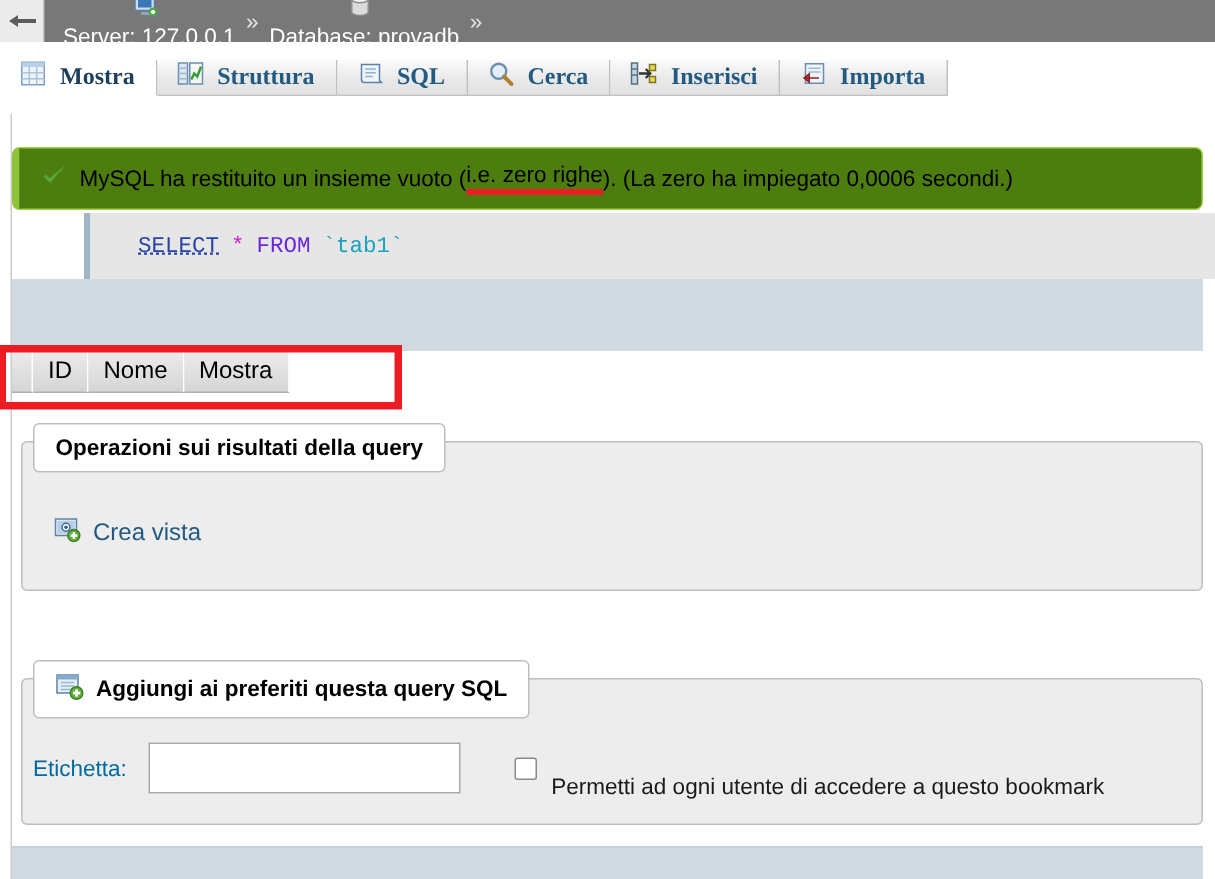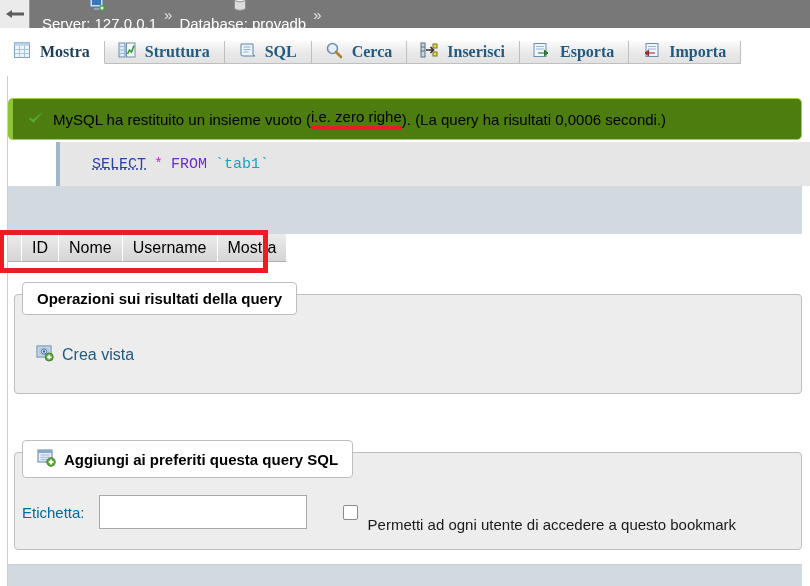--- a/index.html
+++ b/index.html
@@ -407,31 +407,20 @@
         <line x1="1" y1="6" x2="5" y2="6" stroke="#55707f"></line>
         <line x1="1" y1="10" x2="5" y2="10" stroke="#55707f"></line>
         <path d="M6 9 H13 M10.5 6 L13.5 9 L10.5 12" fill="none" stroke="#333" stroke-width="1.6"></path>
         <rect x="13" y="3" width="4" height="4" fill="#e8d84a" stroke="#7c7420"></rect>
         <rect x="13" y="11" width="4" height="4" fill="#e8d84a" stroke="#7c7420"></rect>
       </svg>
     </span>
     <span class="tlabel">Inserisci</span>
   </div>
 
-  <div class="tab">
-    <span>
-      <svg width="18" height="18" viewBox="0 0 18 18">
-        <rect x="1" y="2.5" width="12" height="13" fill="#eef4fa" stroke="#6d8faf"></rect>
-        <line x1="3" y1="5.5" x2="11" y2="5.5" stroke="#9cb8d2"></line>
-        <line x1="3" y1="8" x2="11" y2="8" stroke="#9cb8d2"></line>
-        <path d="M5 12 H14 M11.5 9.2 L15 12 L11.5 14.8 Z" fill="#3f9b3f" stroke="#2b6e2b"></path>
-      </svg>
-    </span>
-    <span class="tlabel">Esporta</span>
-  </div>
 
   <div class="tab">
     <span>
       <svg width="18" height="18" viewBox="0 0 18 18">
         <rect x="4" y="2.5" width="12" height="13" fill="#eef4fa" stroke="#6d8faf"></rect>
         <line x1="6" y1="5.5" x2="14" y2="5.5" stroke="#9cb8d2"></line>
         <line x1="6" y1="8" x2="14" y2="8" stroke="#9cb8d2"></line>
         <path d="M13 12 H4 M6.5 9.2 L3 12 L6.5 14.8 Z" fill="#d03a3a" stroke="#8e2222"></path>
       </svg>
     </span>
@@ -446,41 +435,40 @@
 
   <div class="success">
     <span class="check">
       <svg width="18" height="18" viewBox="0 0 18 18">
         <path d="M2 9.5 L6.5 14 L16 2.5 L14.2 6 L6.6 11.2 L3.6 8 Z" fill="#4f9e33"></path>
         <path d="M1.6 9.2 L6.4 13.8 L16.2 2.2 L6.4 10.6 Z" fill="#59a83c"></path>
       </svg>
     </span>
     <span class="msg-part">MySQL ha restituito un insieme vuoto (</span>
       <span class="msg-part redmark">i.e. zero righe</span>
-      <span class="msg-part">). (La query ha risultati 0,0006 secondi.)</span>
+      <span class="msg-part">). (La zero ha impiegato 0,0006 secondi.)</span>
   </div>
 
   <div class="sqlstrip">
     <span class="kw">SELECT</span>
       <span class="sql-space"></span>
       <span class="star">*</span>
       <span class="sql-space"></span>
       <span class="kw2">FROM</span>
       <span class="sql-space"></span>
       <span class="ident">`tab1`</span>
   </div>
 
   <div class="blueband"></div>
 
   <div class="restable">
     <div class="hdrrow">
       <div class="th spacer"></div>
       <div class="th">ID</div>
       <div class="th">Nome</div>
-      <div class="th">Username</div>
       <div class="th">Mostra</div>
     </div>
   </div>
 
   <div class="redbox"></div>
 
   <div class="fset" id="fset-ops"></div>
   <div class="legend" id="legend-ops">
     <span>Operazioni sui risultati della query</span>
   </div>

